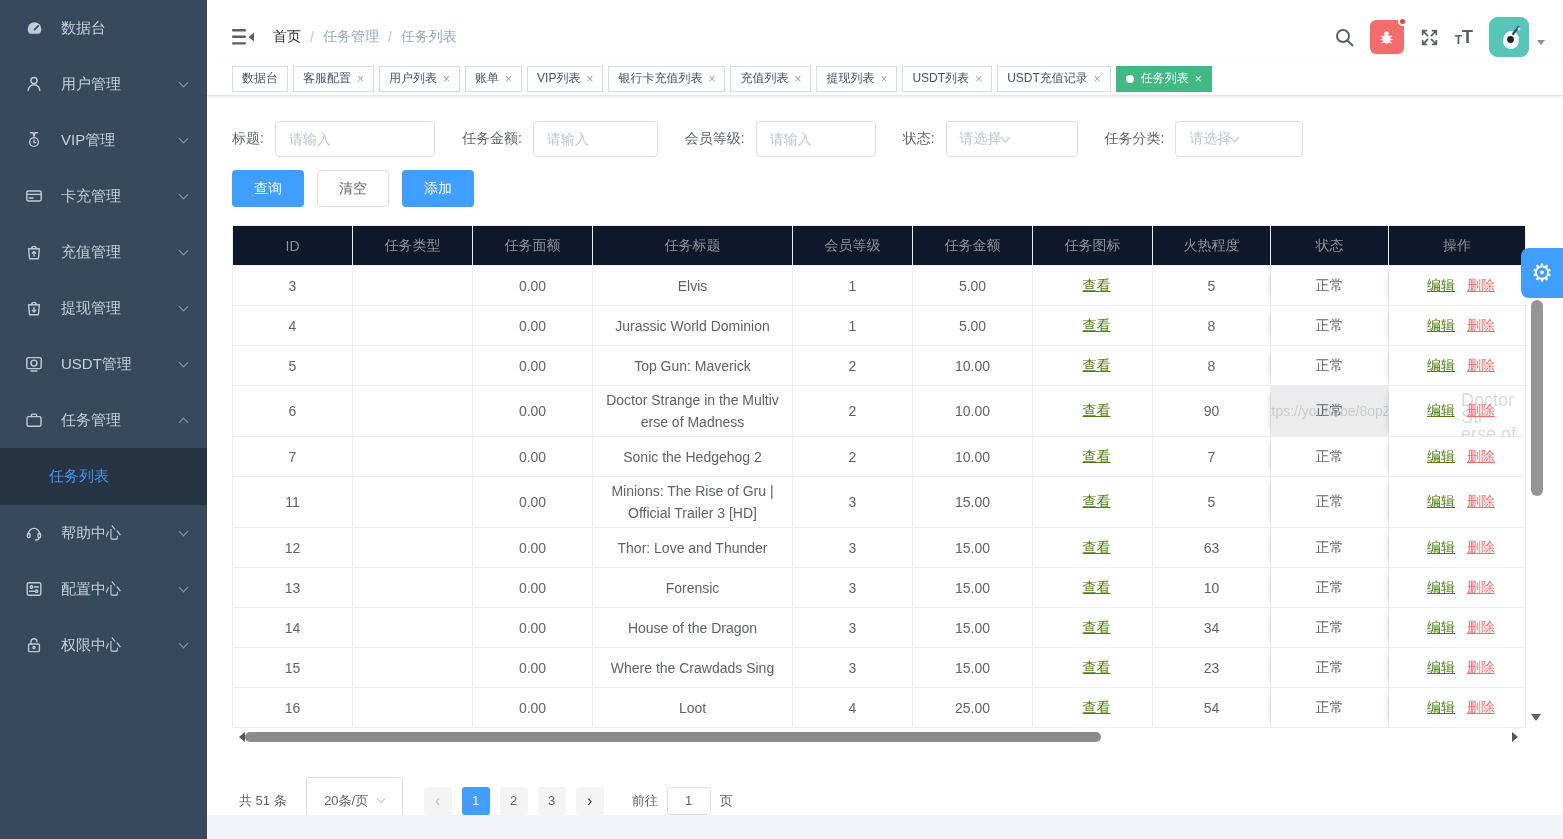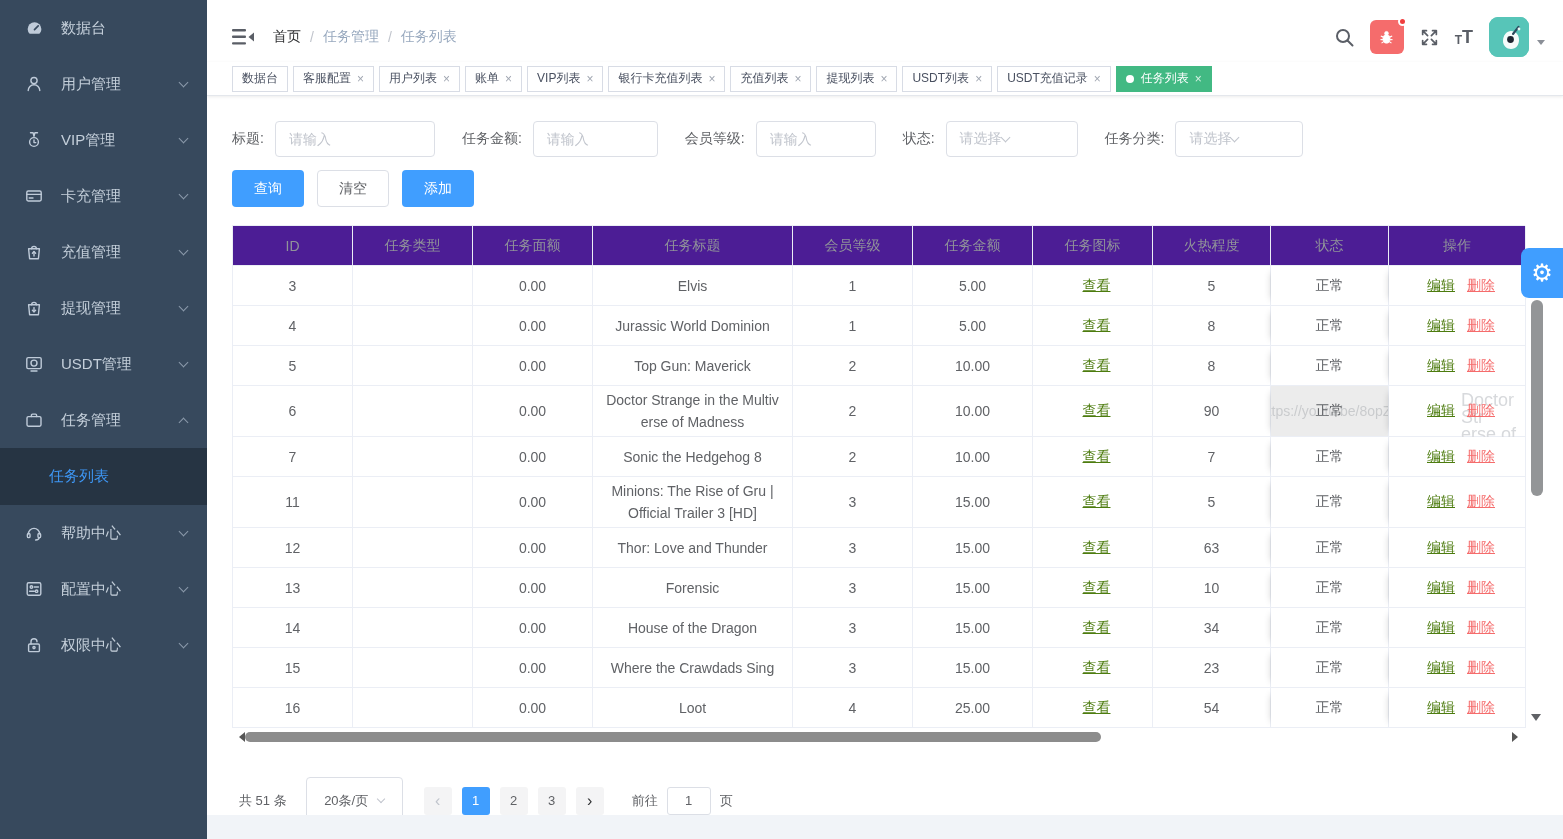--- a/index.html
+++ b/index.html
@@ -52,21 +52,21 @@
   .sel .sel-chev { width:7px; height:7px; border-right:1.4px solid #c0c4cc; border-bottom:1.4px solid #c0c4cc; transform:rotate(45deg); margin-top:-3px; }
   
   .btnrow { display:flex; margin:13px 0 0 25px; }
   .btn { height:37px; padding:0 21px; border-radius:4px; font-size:14px; font-family:inherit; cursor:pointer; margin-right:13px; border:1px solid transparent; }
   .btn.primary { background:#409eff; color:#fff; }
   .btn.plain { background:#fff; border-color:#dcdfe6; color:#606266; }
   
   .tbl-wrap { margin:18px 0 0 25px; width:1295px; position:relative; }
   .tbl { display:grid; grid-template-columns:120px 120px 120px 200px 120px 120px 120px 118px 118px 137px; border-top:1px solid #ebeef5; border-left:1px solid #ebeef5; width:1293px; }
   .th, .td { border-right:1px solid #ebeef5; border-bottom:1px solid #ebeef5; display:flex; align-items:center; justify-content:center; text-align:center; padding:3px 12px; font-size:14px; min-height:40px; position:relative; background:#fff; }
-  .th { background:#4c1d95; color:#909399; min-height:40px; }
+  .th { background:#0f172a; color:#909399; min-height:40px; }
   .td { color:#606266; }
   .td.title-cell { line-height:22px; word-break:break-all; }
   .lnk { cursor:pointer; text-decoration:underline; }
   .lnk.view, .lnk.edit { color:#4d7c0f;margin-left:8px; }
   .lnk.del { color:#f56c6c; margin-left:12px; }
   .td.col-fixed { box-shadow:-7px 0 7px -7px rgba(0,0,0,0.18); }
   .td.ghost-bg { background:#ececec; }
   .ghost-url { position:absolute; left:0; top:0; width:100%; height:100%; display:flex; align-items:center; justify-content:center; color:#aeb1b5; opacity:0.55; font-size:14px; white-space:nowrap; overflow:hidden; z-index:0; }
   .over-ghost { position:relative; z-index:1; }
   .ghost-title { position:absolute; right:2px; top:6px; width:62px; text-align:left; color:#d7d9dc; font-size:18px; line-height:17px; overflow:hidden; z-index:0; }
@@ -452,21 +452,21 @@
           <span class="ghost-title">
             <div>Doctor Str</div>
             <div>erse of</div>
           </span>
           <span class="lnk edit over-ghost">编辑</span>
           <span class="lnk del over-ghost">删除</span>
         </div>
         <div class="td">7</div>
         <div class="td"></div>
         <div class="td">0.00</div>
-        <div class="td title-cell">Sonic the Hedgehog 8</div>
+        <div class="td title-cell">Sonic the Hedgehog 2</div>
         <div class="td">2</div>
         <div class="td">10.00</div>
         <div class="td">
           <span class="lnk view">查看</span>
         </div>
         <div class="td">7</div>
         <div class="td col-fixed">
           <span class="over-ghost">正常</span>
         </div>
         <div class="td col-fixed">

